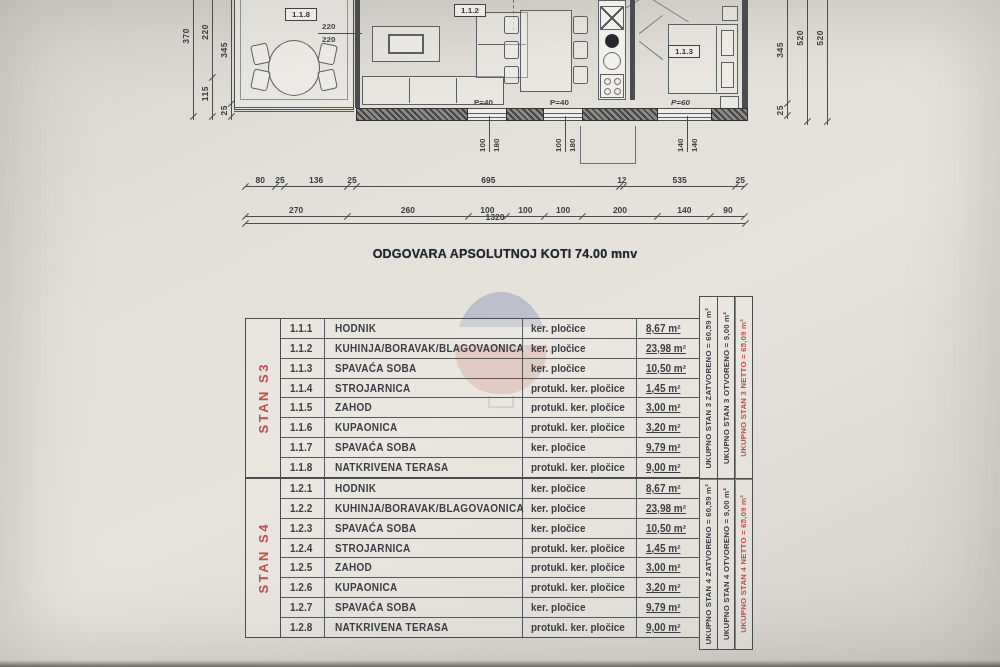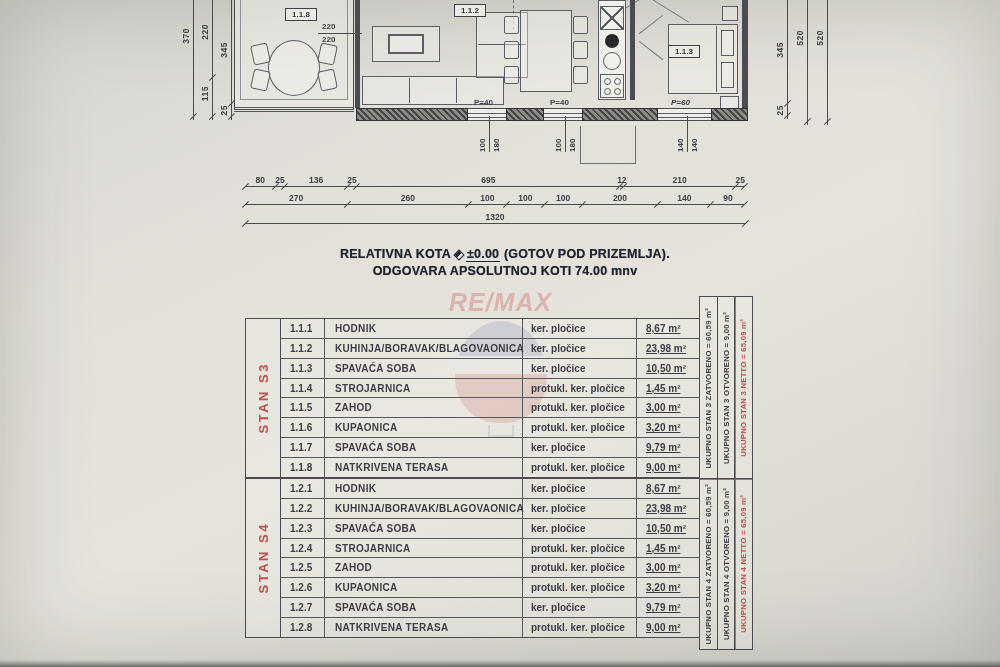--- a/index.html
+++ b/index.html
@@ -232,29 +232,29 @@
       </div>
       <div class="seg" style="width: 52.6515%;">
         <div class="lab">695</div>
         <div class="tk"></div>
       </div>
       <div class="seg" style="width: 0.757576%;">
         <div class="lab">12</div>
         <div class="tk"></div>
       </div>
       <div class="seg" style="width: 22.3485%;">
-        <div class="lab">210</div>
+        <div class="lab">535</div>
         <div class="tk"></div>
       </div>
       <div class="seg" style="width: 1.89394%;">
         <div class="lab">25</div>
         <div class="tk"></div>
       </div>
     </div>
-  <div class="chain" id="chain2" style="left:245px;top:204px;width:500px;">
+  <div class="chain" id="chain2" style="left:245px;top:216px;width:500px;">
       <div class="tk0"></div>
       <div class="seg" style="width: 20.4545%;">
         <div class="lab">270</div>
         <div class="tk"></div>
       </div>
       <div class="seg" style="width: 24.2424%;">
         <div class="lab">260</div>
         <div class="tk"></div>
       </div>
       <div class="seg" style="width: 7.57576%;">
@@ -284,29 +284,24 @@
     </div>
   <div class="chain" id="chain3" style="left:245px;top:223px;width:500px;">
       <div class="tk0"></div>
       <div class="seg" style="width: 100%;">
         <div class="lab">1320</div>
         <div class="tk"></div>
       </div>
     </div>
 
   <div class="note">
-    <div>
-      <span>RELATIVNA KOTA</span><span class="lvlsym"></span><span class="lvl">±0.00</span>
-      <span>(GOTOV POD PRIZEMLJA).</span>
-    </div>
     <div>ODGOVARA APSOLUTNOJ KOTI 74.00 mnv</div>
   </div>
 
   <div class="wm">
-    <div class="wm-text">RE/MAX</div>
     <div class="wm-balloon"></div>
     <div class="wm-basket"></div>
   </div>
 
   <div class="spec-table" id="spec-table">
       <div class="t-section" style="top: 0px;">
         <div class="t-stancol">
           <span class="t-stanlabel">STAN S3</span>
         </div>
         <div class="t-rows">

